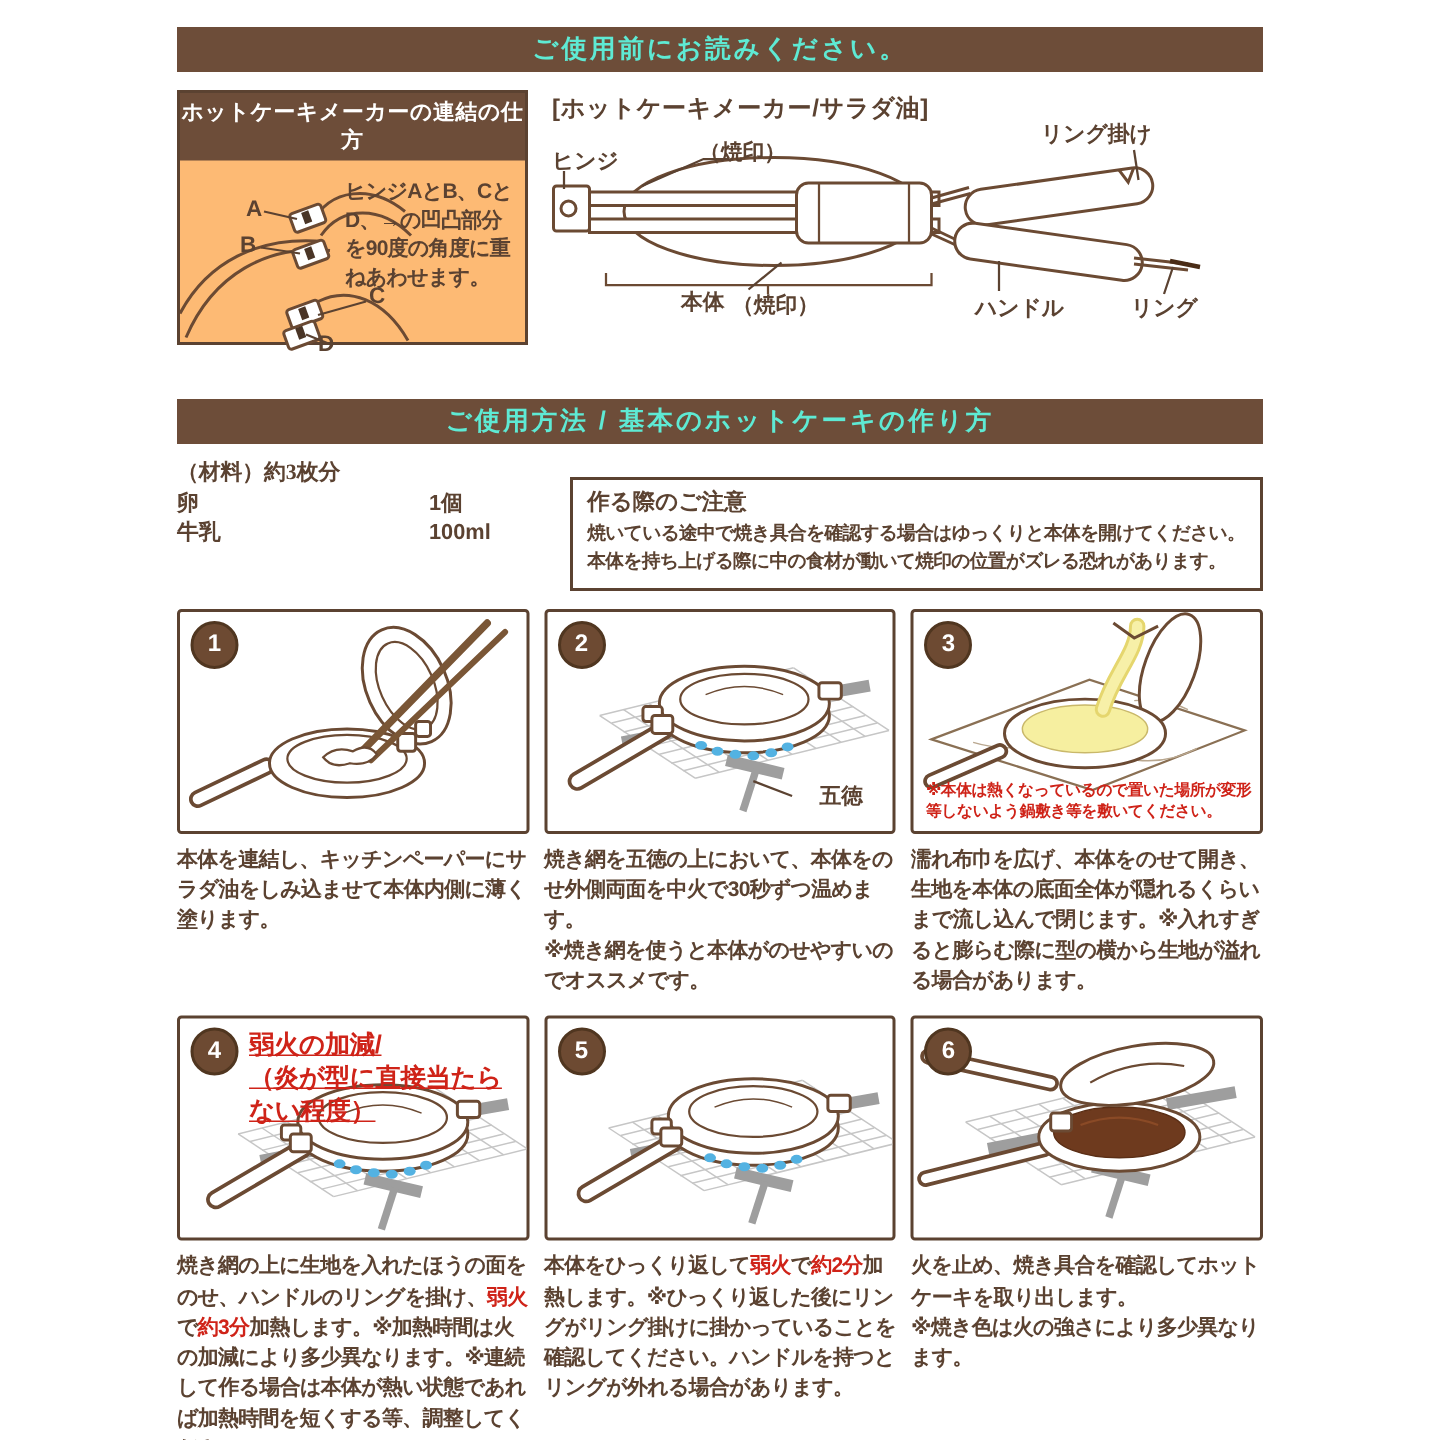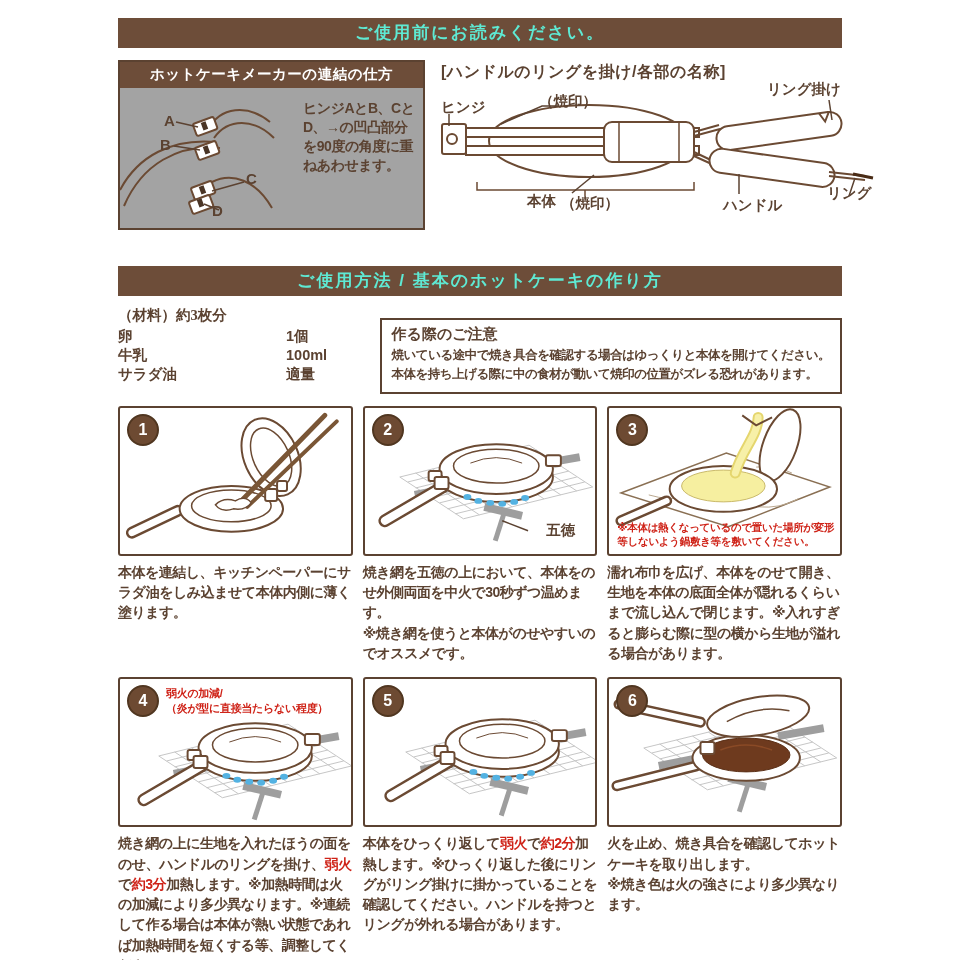--- a/index.html
+++ b/index.html
@@ -7,39 +7,39 @@
        font-family:"Liberation Sans","DejaVu Sans",sans-serif;
        color:#5b4231;font-weight:bold;}
   .page{width:724px;margin:0 auto;padding-top:18px;position:relative;}
 
   
   .bar{background:#6d4d39;color:#5eead4;text-align:center;height:30px;line-height:30px;
        font-size:17px;letter-spacing:2px;}
 
   
   .section1{display:flex;gap:14px;margin-top:12px;height:170px;}
-  .connect-box{width:307px;border:2px solid #5b4231;background:#a3a3a3;box-sizing:border-box;}
+  .connect-box{width:234px;border:2px solid #5b4231;background:#fdba74;box-sizing:border-box;}
   .connect-title{background:#6d4d39;color:#fff;font-size:14.5px;text-align:center;
                  padding:3px 0 4px;letter-spacing:0.5px;}
   .connect-body{position:relative;height:136px;}
   .connect-svg{position:absolute;left:0;top:0;}
   .cl{position:absolute;font-size:15px;color:#5b4231;}
   .cl-a{left:44px;top:24px;} .cl-b{left:40px;top:48px;}
   .cl-c{left:126px;top:82px;} .cl-d{left:92px;top:114px;}
   .connect-text{position:absolute;right:6px;top:11px;width:114px;font-size:14px;
                 line-height:1.35;letter-spacing:-0.5px;}
 
   .parts{flex:1;position:relative;height:170px;}
   .parts-title{position:absolute;left:2px;top:2px;font-size:16px;letter-spacing:0.5px;}
   .parts-svg{position:absolute;left:0;top:30px;}
   .pl{position:absolute;font-size:14.5px;white-space:nowrap;}
   .pl-hinge{left:2px;top:38px;}   .pl-brandtop{left:100px;top:32px;}
   .pl-ringhook{left:328px;top:20px;} .pl-body{left:88px;top:132px;}
   .pl-brandbot{left:122px;top:134px;} .pl-handle{left:284px;top:136px;}
-  .pl-ring{left:388px;top:124px;}
+  .pl-ring{left:388px;top:136px;}
 
   .bar2{margin-top:36px;}
 
   
   .section2{display:flex;gap:16px;margin-top:10px;align-items:flex-start;}
   .ingredients{width:252px;font-size:14.5px;line-height:1.32;}
   .ing-title{margin-bottom:2px;font-family:Liberation Serif, serif;}
   .ing-row{display:flex;}
   .ing-name{width:168px;flex:none;}
   .caution{flex:1;border:2px solid #5b4231;padding:5px 10px 7px;margin-top:12px;box-sizing:border-box;}
@@ -50,22 +50,22 @@
   .steps{display:grid;grid-template-columns:repeat(3,1fr);column-gap:10px;row-gap:14px;margin-top:12px;}
   .figure{position:relative;height:146px;border:2px solid #5b4231;border-radius:3px;
           overflow:hidden;background:#fff;}
   .scene{position:absolute;left:0;top:0;width:100%;height:100%;}
   .badge{position:absolute;left:7px;top:6px;width:28px;height:28px;border-radius:50%;
          background:#6d4a32;border:2px solid #503620;color:#fff;font-size:16px;
          line-height:28px;text-align:center;box-sizing:content-box;z-index:2;}
   .fig-label{position:absolute;right:20px;bottom:14px;font-size:14.5px;margin-left:22px;}
   .fig-note{position:absolute;left:8px;right:4px;bottom:5px;color:#cf2318;
             font-size:10.5px;line-height:1.3;letter-spacing:-0.3px;}
-  .fig-caption{position:absolute;left:46px;top:7px;color:#cf2318;font-size:11px;
-               line-height:1.3;white-space:pre-line;letter-spacing:-0.3px;z-index:2;}
+  .fig-caption{position:absolute;left:46px;top:7px;color:#cf2318;font-size:17px;
+               line-height:1.3;white-space:pre-line;letter-spacing:-0.3px;z-index:2;text-decoration:underline;}
   .step-text{margin:6px 0 0;font-size:14px;line-height:1.45;letter-spacing:-0.5px;
              white-space:pre-line;}
   .step-text .red{color:#cf2318;}
 </style>
 </head>
 <body>
 
 <svg width="0" height="0" style="position:absolute" aria-hidden="true">
   <defs>
     <g id="sym-grid" stroke="#c6c6c6" stroke-width="1">
@@ -154,21 +154,21 @@
         </svg>
         <span class="cl cl-a">A</span>
         <span class="cl cl-b">B</span>
         <span class="cl cl-c">C</span>
         <span class="cl cl-d">D</span>
         <div class="connect-text">ヒンジAとB、CとD、→の凹凸部分を90度の角度に重ねあわせます。</div>
       </div>
     </div>
 
     <div class="parts">
-      <span class="parts-title">[ハンドルのリングを掛け/各部の名称]</span>
+      <span class="parts-title">[ホットケーキメーカー/サラダ油]</span>
       <svg class="parts-svg" width="445" height="132" viewBox="0 0 445 132">
         <ellipse cx="150" cy="51" rx="100" ry="36" fill="#fff" stroke="#6b4a33" stroke-width="2"></ellipse>
         <g fill="#fff" stroke="#6b4a33" stroke-width="2">
           <rect x="27" y="38" width="233" height="9"></rect>
           <rect x="27" y="56" width="233" height="9"></rect>
           <rect x="3" y="34" width="24" height="30" rx="2"></rect>
           <circle cx="13" cy="49" r="5"></circle>
           <rect x="165" y="32" width="90" height="40" rx="8"></rect>
         </g>
         <line x1="180" y1="32" x2="180" y2="72" stroke="#6b4a33" stroke-width="1.5"></line>
@@ -216,24 +216,20 @@
     <div class="ingredients">
       <div class="ing-title">（材料）約3枚分</div>
       <div class="ing-row">
         <span class="ing-name">卵</span>
         <span>1個</span>
       </div>
       <div class="ing-row">
         <span class="ing-name">牛乳</span>
         <span>100ml</span>
       </div>
-      <div class="ing-row">
-        <span class="ing-name">サラダ油</span>
-        <span>適量</span>
-      </div>
     </div>
     <div class="caution">
       <div class="caution-title">作る際のご注意</div>
       <div class="caution-line">焼いている途中で焼き具合を確認する場合はゆっくりと本体を開けてください。</div>
       <div class="caution-line">本体を持ち上げる際に中の食材が動いて焼印の位置がズレる恐れがあります。</div>
     </div>
   </div>
 
   <div class="steps">
 

